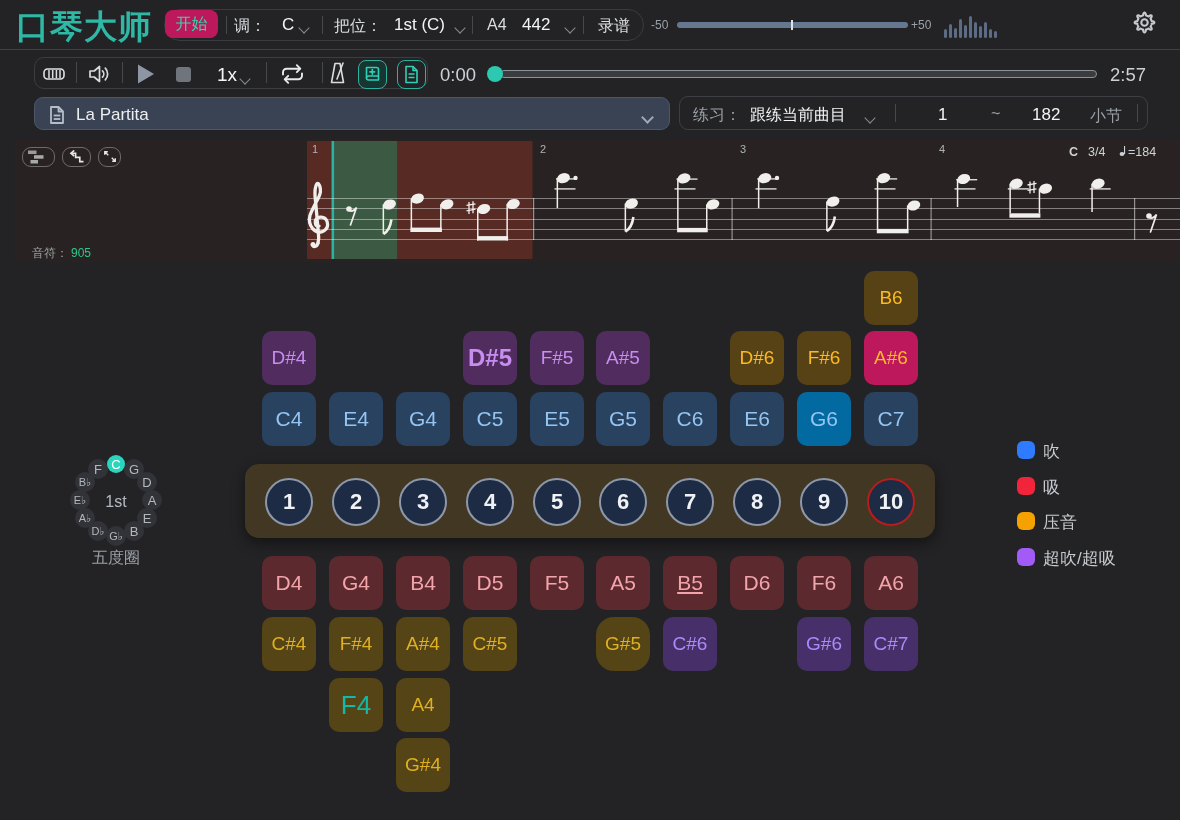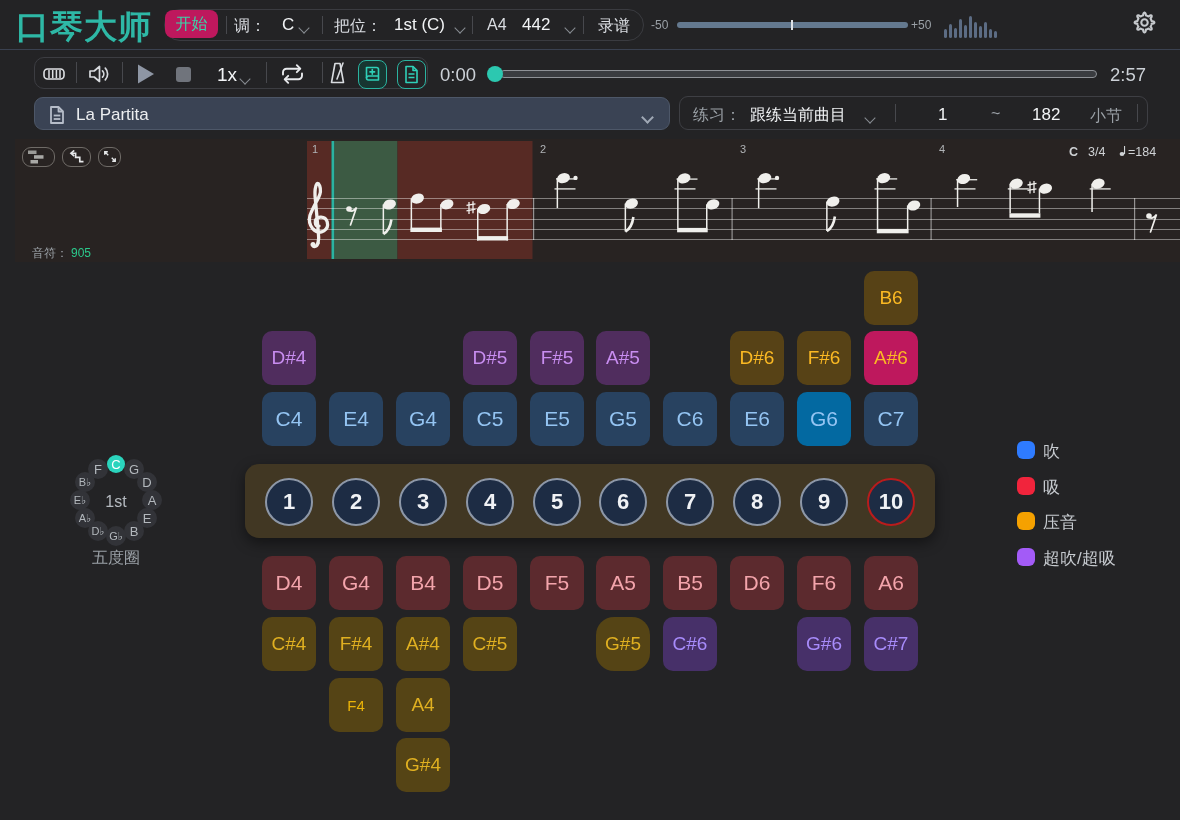--- a/index.html
+++ b/index.html
@@ -268,21 +268,21 @@
   </svg>
   <div class="abs" style="left:98px;top:147px;width:23px;height:20px;border:1.3px solid #6f6b67;border-radius:9px;"></div>
   <svg class="abs" style="left:103px;top:150px;" width="14" height="13" viewBox="0 0 16 14">
     <path d="M2 5 V1.5 H5.5 M14 9 V12.5 H10.5 M2.5 2 L6 5.5 M13.5 12 L10 8.5" fill="none" stroke="#e6e8ea" stroke-width="1.6"></path>
   </svg>
 
   <div class="abs" style="left:32px;top:245px;font-size:12px;color:#9aa0a6;">音符：<span style="color:#2bc98c;margin-left:3px;">905</span></div>
 
   <div class="btnsq" style="left:864px;top:271px;background:#574216;color:#fbb923;font-size:19px;">B6</div>
 <div class="btnsq" style="left:262px;top:331px;background:#502d5e;color:#c88df0;font-size:19px;">D#4</div>
-<div class="btnsq" style="left:463px;top:331px;background:#502d5e;color:#c88df0;font-size:19px;">D#5</div>
+<div class="btnsq" style="left:463px;top:331px;background:#502d5e;color:#c88df0;font-size:24px;font-weight:bold;">D#5</div>
 <div class="btnsq" style="left:530px;top:331px;background:#502d5e;color:#c88df0;font-size:19px;">F#5</div>
 <div class="btnsq" style="left:596px;top:331px;background:#502d5e;color:#c88df0;font-size:19px;">A#5</div>
 <div class="btnsq" style="left:730px;top:331px;background:#574216;color:#fbb923;font-size:19px;">D#6</div>
 <div class="btnsq" style="left:797px;top:331px;background:#574216;color:#fbb923;font-size:19px;">F#6</div>
 <div class="btnsq" style="left:864px;top:331px;background:#be185d;color:#fbb923;font-size:19px;">A#6</div>
 <div class="btnsq" style="left:262px;top:392px;background:#284260;color:#94c4f2;font-size:21px;">C4</div>
 <div class="btnsq" style="left:329px;top:392px;background:#284260;color:#94c4f2;font-size:21px;">E4</div>
 <div class="btnsq" style="left:396px;top:392px;background:#284260;color:#94c4f2;font-size:21px;">G4</div>
 <div class="btnsq" style="left:463px;top:392px;background:#284260;color:#94c4f2;font-size:21px;">C5</div>
 <div class="btnsq" style="left:530px;top:392px;background:#284260;color:#94c4f2;font-size:21px;">E5</div>
@@ -290,33 +290,33 @@
 <div class="btnsq" style="left:663px;top:392px;background:#284260;color:#94c4f2;font-size:21px;">C6</div>
 <div class="btnsq" style="left:730px;top:392px;background:#284260;color:#94c4f2;font-size:21px;">E6</div>
 <div class="btnsq" style="left:797px;top:392px;background:#0369a1;color:#94c4f2;font-size:21px;">G6</div>
 <div class="btnsq" style="left:864px;top:392px;background:#284260;color:#94c4f2;font-size:21px;">C7</div>
 <div class="btnsq" style="left:262px;top:556px;background:#5c2a2e;color:#f3a4ab;font-size:21px;">D4</div>
 <div class="btnsq" style="left:329px;top:556px;background:#5c2a2e;color:#f3a4ab;font-size:21px;">G4</div>
 <div class="btnsq" style="left:396px;top:556px;background:#5c2a2e;color:#f3a4ab;font-size:21px;">B4</div>
 <div class="btnsq" style="left:463px;top:556px;background:#5c2a2e;color:#f3a4ab;font-size:21px;">D5</div>
 <div class="btnsq" style="left:530px;top:556px;background:#5c2a2e;color:#f3a4ab;font-size:21px;">F5</div>
 <div class="btnsq" style="left:596px;top:556px;background:#5c2a2e;color:#f3a4ab;font-size:21px;">A5</div>
-<div class="btnsq" style="left:663px;top:556px;background:#5c2a2e;color:#f3a4ab;font-size:21px;">B5</div>
+<div class="btnsq" style="left:663px;top:556px;background:#5c2a2e;color:#f3a4ab;font-size:21px;text-decoration:underline;">B5</div>
 <div class="btnsq" style="left:730px;top:556px;background:#5c2a2e;color:#f3a4ab;font-size:21px;">D6</div>
 <div class="btnsq" style="left:797px;top:556px;background:#5c2a2e;color:#f3a4ab;font-size:21px;">F6</div>
 <div class="btnsq" style="left:864px;top:556px;background:#5c2a2e;color:#f3a4ab;font-size:21px;">A6</div>
 <div class="btnsq" style="left:262px;top:617px;background:#554415;color:#e0b021;font-size:19px;">C#4</div>
 <div class="btnsq" style="left:329px;top:617px;background:#554415;color:#e0b021;font-size:19px;">F#4</div>
 <div class="btnsq" style="left:396px;top:617px;background:#554415;color:#e0b021;font-size:19px;">A#4</div>
 <div class="btnsq" style="left:463px;top:617px;background:#554415;color:#e0b021;font-size:19px;">C#5</div>
 <div class="btnsq" style="left:596px;top:617px;background:#554415;color:#e0b021;font-size:19px;border-radius:18px;">G#5</div>
 <div class="btnsq" style="left:663px;top:617px;background:#473069;color:#a78bfa;font-size:19px;">C#6</div>
 <div class="btnsq" style="left:797px;top:617px;background:#473069;color:#a78bfa;font-size:19px;">G#6</div>
 <div class="btnsq" style="left:864px;top:617px;background:#473069;color:#a78bfa;font-size:19px;">C#7</div>
-<div class="btnsq" style="left:329px;top:678px;background:#554415;color:#eab308;font-size:15px;">F4</div>
+<div class="btnsq" style="left:329px;top:678px;background:#554415;color:#14b8a6;font-size:26px;">F4</div>
 <div class="btnsq" style="left:396px;top:678px;background:#554415;color:#e0b021;font-size:19px;">A4</div>
 <div class="btnsq" style="left:396px;top:738px;background:#554415;color:#e0b021;font-size:19px;">G#4</div>
 
   <div class="abs" style="left:245px;top:464px;width:690px;height:74px;background:#413723;border-radius:14px;box-shadow:0 5px 14px rgba(0,0,0,0.45);"></div>
   <div class="abs" style="left:265px;top:478px;width:48px;height:48px;border-radius:50%;background:#1d2c44;border:2px solid #8d97a7;display:flex;align-items:center;justify-content:center;font-size:22px;font-weight:700;color:#f0f2f5;">1</div>
 <div class="abs" style="left:332px;top:478px;width:48px;height:48px;border-radius:50%;background:#1d2c44;border:2px solid #8d97a7;display:flex;align-items:center;justify-content:center;font-size:22px;font-weight:700;color:#f0f2f5;">2</div>
 <div class="abs" style="left:399px;top:478px;width:48px;height:48px;border-radius:50%;background:#1d2c44;border:2px solid #8d97a7;display:flex;align-items:center;justify-content:center;font-size:22px;font-weight:700;color:#f0f2f5;">3</div>
 <div class="abs" style="left:466px;top:478px;width:48px;height:48px;border-radius:50%;background:#1d2c44;border:2px solid #8d97a7;display:flex;align-items:center;justify-content:center;font-size:22px;font-weight:700;color:#f0f2f5;">4</div>
 <div class="abs" style="left:533px;top:478px;width:48px;height:48px;border-radius:50%;background:#1d2c44;border:2px solid #8d97a7;display:flex;align-items:center;justify-content:center;font-size:22px;font-weight:700;color:#f0f2f5;">5</div>
 <div class="abs" style="left:599px;top:478px;width:48px;height:48px;border-radius:50%;background:#1d2c44;border:2px solid #8d97a7;display:flex;align-items:center;justify-content:center;font-size:22px;font-weight:700;color:#f0f2f5;">6</div>

